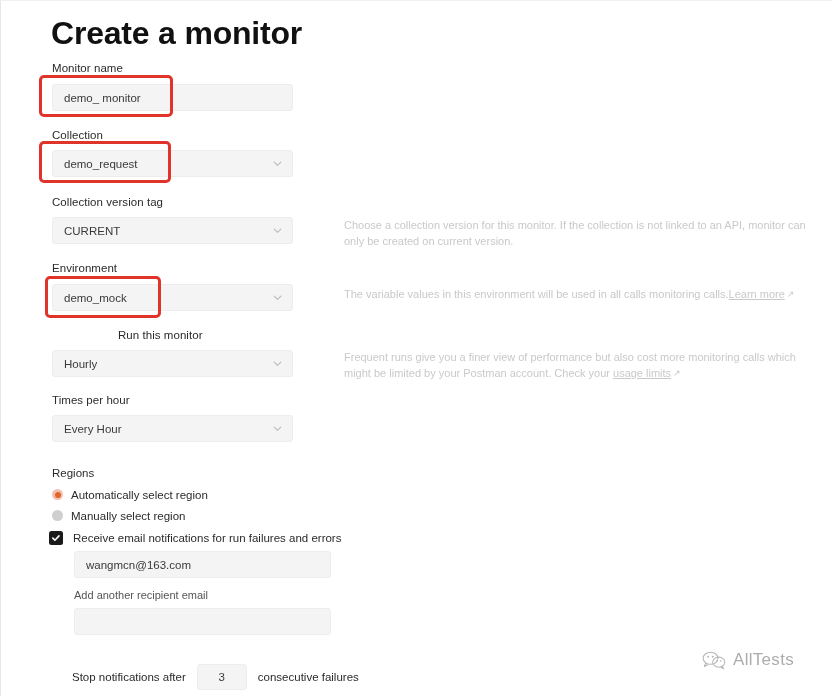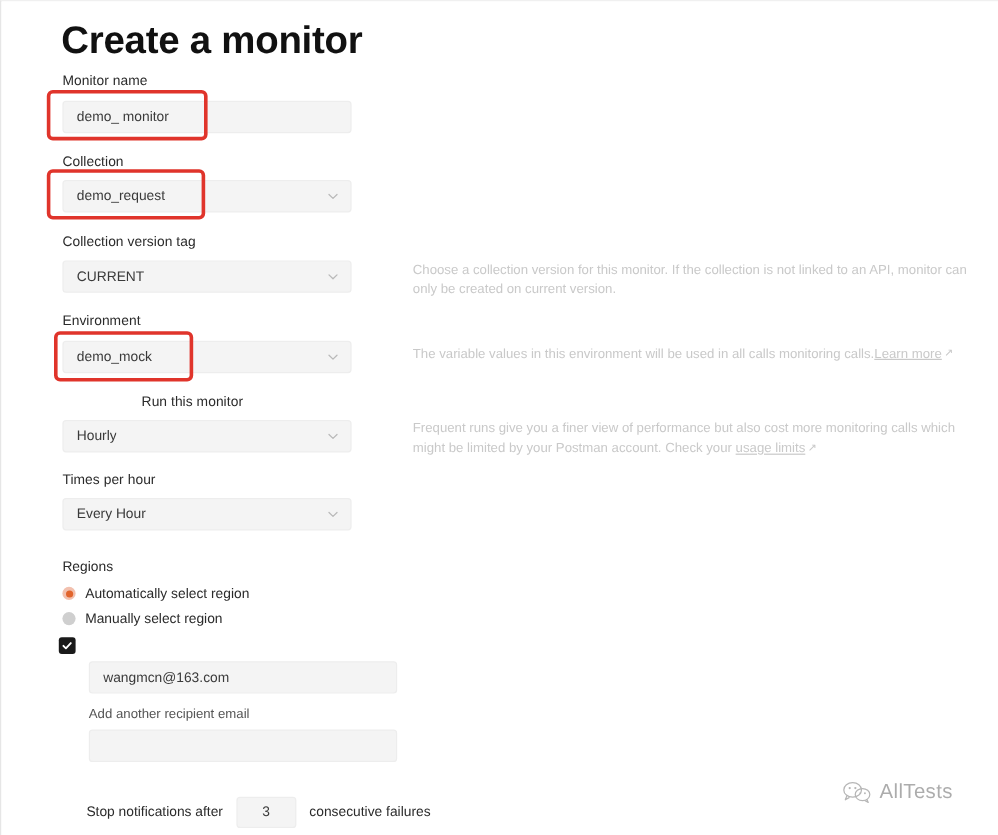--- a/index.html
+++ b/index.html
@@ -334,20 +334,21 @@
     <span class="radio off"></span>
     <span class="radio-label">Manually select region</span>
   </div>
 
   <div class="check-row">
     <span class="checkbox">
       <svg width="10" height="10" viewBox="0 0 12 12">
           <path d="M2.2 6.2 L4.7 8.7 L9.6 3.5" fill="none" stroke="#ffffff" stroke-width="1.9" stroke-linecap="round" stroke-linejoin="round"></path>
         </svg>
     </span>
+    <span class="check-label">Receive email notifications for run failures and errors</span>
   </div>
 
   <div class="email-input" style="top:550px;">
     <span class="value">wangmcn@163.com</span>
   </div>
 
   <div class="sub-label" style="top:588px;">Add another recipient email</div>
 
   <div class="email-input" style="top:607px;">
     <span class="value empty" placeholder=""></span>

